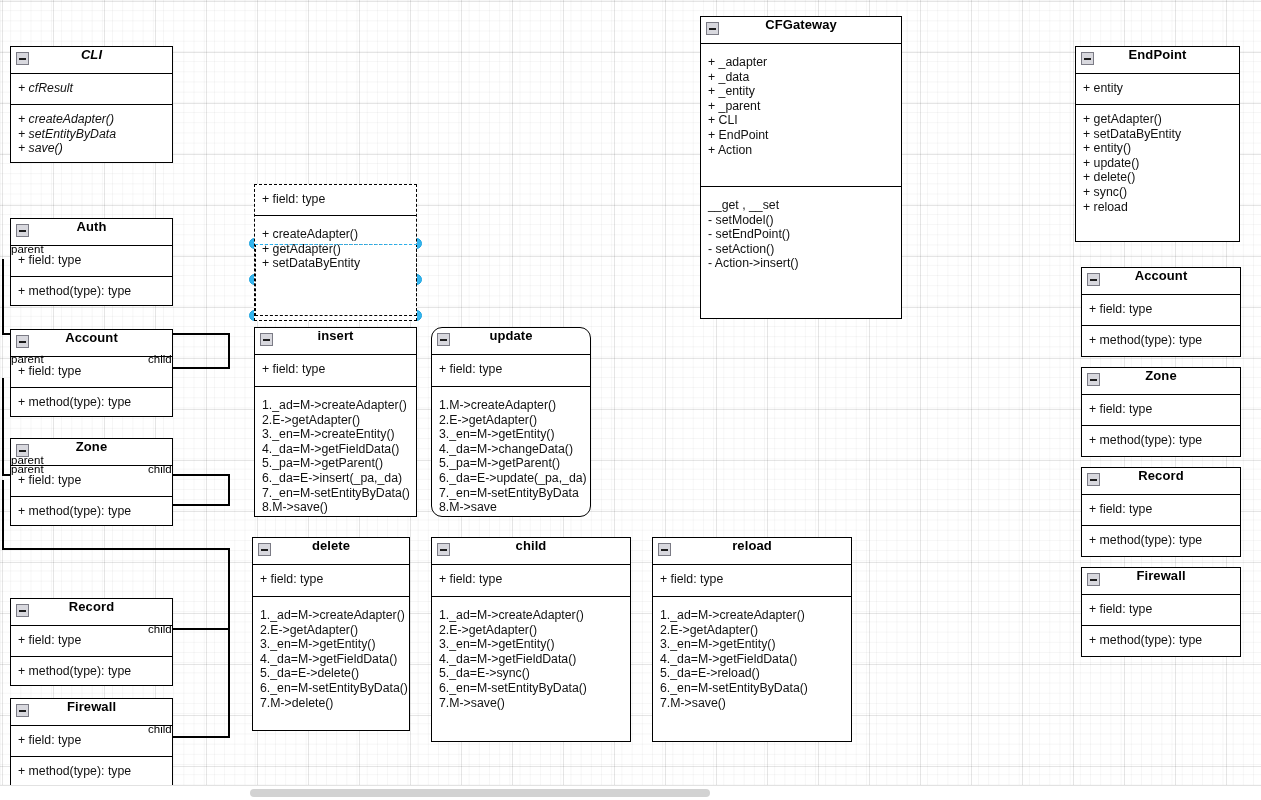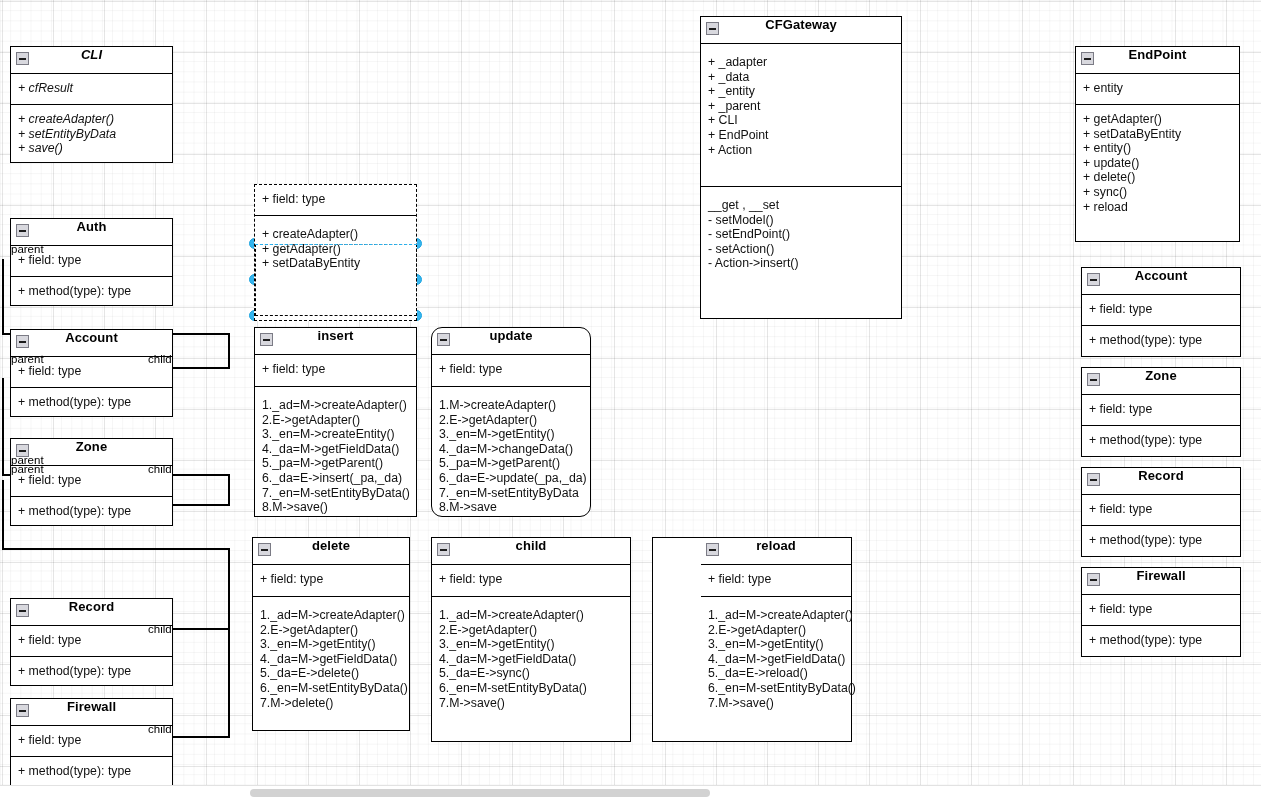--- a/index.html
+++ b/index.html
@@ -353,21 +353,21 @@
       <div class="ln">1._ad=M-&gt;createAdapter()</div>
       <div class="ln">2.E-&gt;getAdapter()</div>
       <div class="ln">3._en=M-&gt;getEntity()</div>
       <div class="ln">4._da=M-&gt;getFieldData()</div>
       <div class="ln">5._da=E-&gt;sync()</div>
       <div class="ln">6._en=M-setEntityByData()</div>
       <div class="ln">7.M-&gt;save()</div>
     </div>
   </div>
 
-  <div class="uml" style="left:652px;top:537px;width:200px;height:205px;padding-left:48px;">
+  <div class="uml" style="left:652px;top:537px;width:200px;height:205px;">
     <div class="hdr">
       <span class="collapse-icon"></span>
       <span class="title">reload</span>
     </div>
     <div class="sec fields" style="height:32px;">
       <div class="ln">+ field: type</div>
     </div>
     <div class="sec ops pad-top">
       <div class="ln">1._ad=M-&gt;createAdapter()</div>
       <div class="ln">2.E-&gt;getAdapter()</div>

